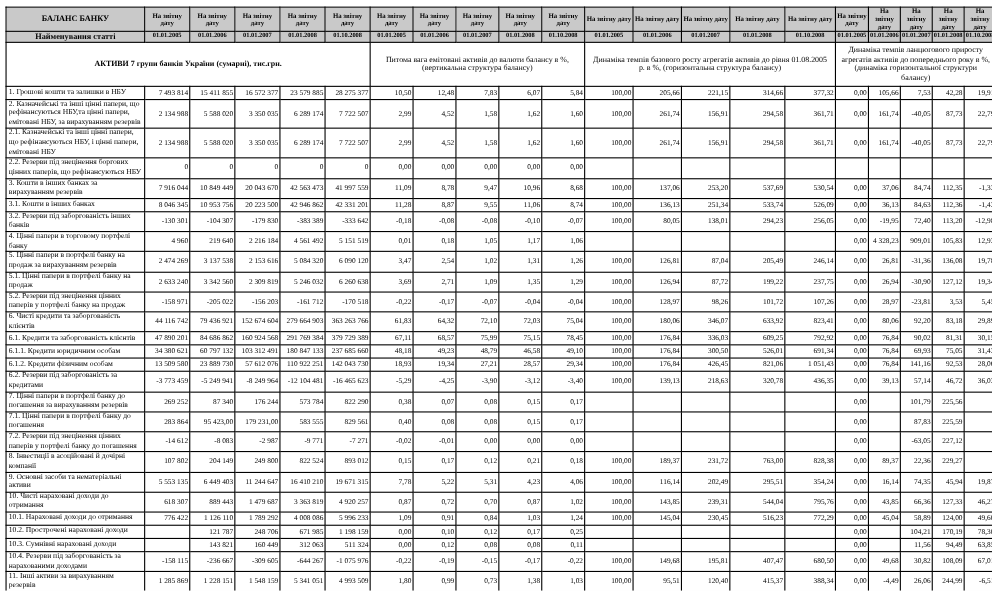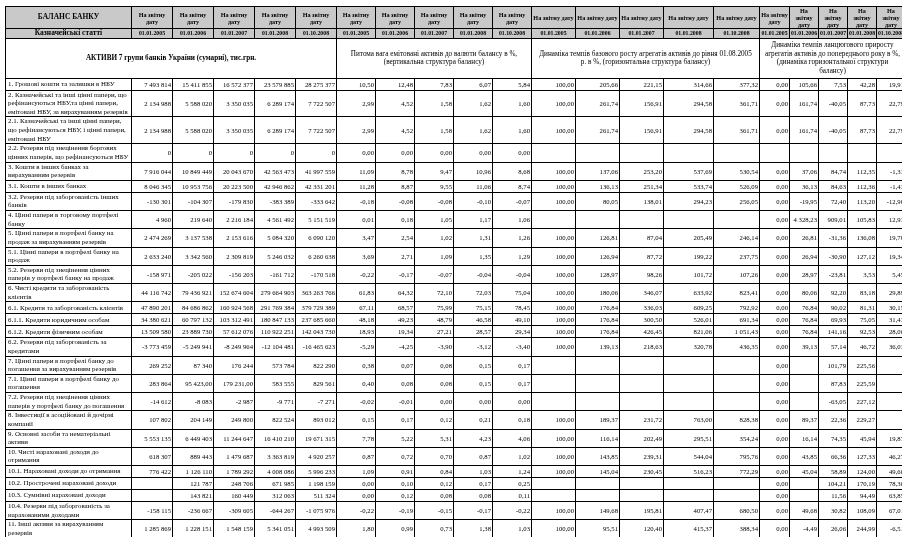--- a/index.html
+++ b/index.html
@@ -61,21 +61,21 @@
           <th>На звітну дату</th>
           <th>На звітну дату</th>
           <th>На звітну дату</th>
           <th>На звітну дату</th>
           <th>На звітну дату</th>
           <th>На звітну дату</th>
           <th>На звітну дату</th>
           <th>На звітну дату</th>
         </tr>
       <tr>
-        <th class="side">Казначейські статті</th>
+        <th class="side">Найменування статті</th>
       <th class="dt">01.01.2005</th>
           <th class="dt">01.01.2006</th>
           <th class="dt">01.01.2007</th>
           <th class="dt">01.01.2008</th>
           <th class="dt">01.10.2008</th>
           <th class="dt">01.01.2005</th>
           <th class="dt">01.01.2006</th>
           <th class="dt">01.01.2007</th>
           <th class="dt">01.01.2008</th>
           <th class="dt">01.10.2008</th>

